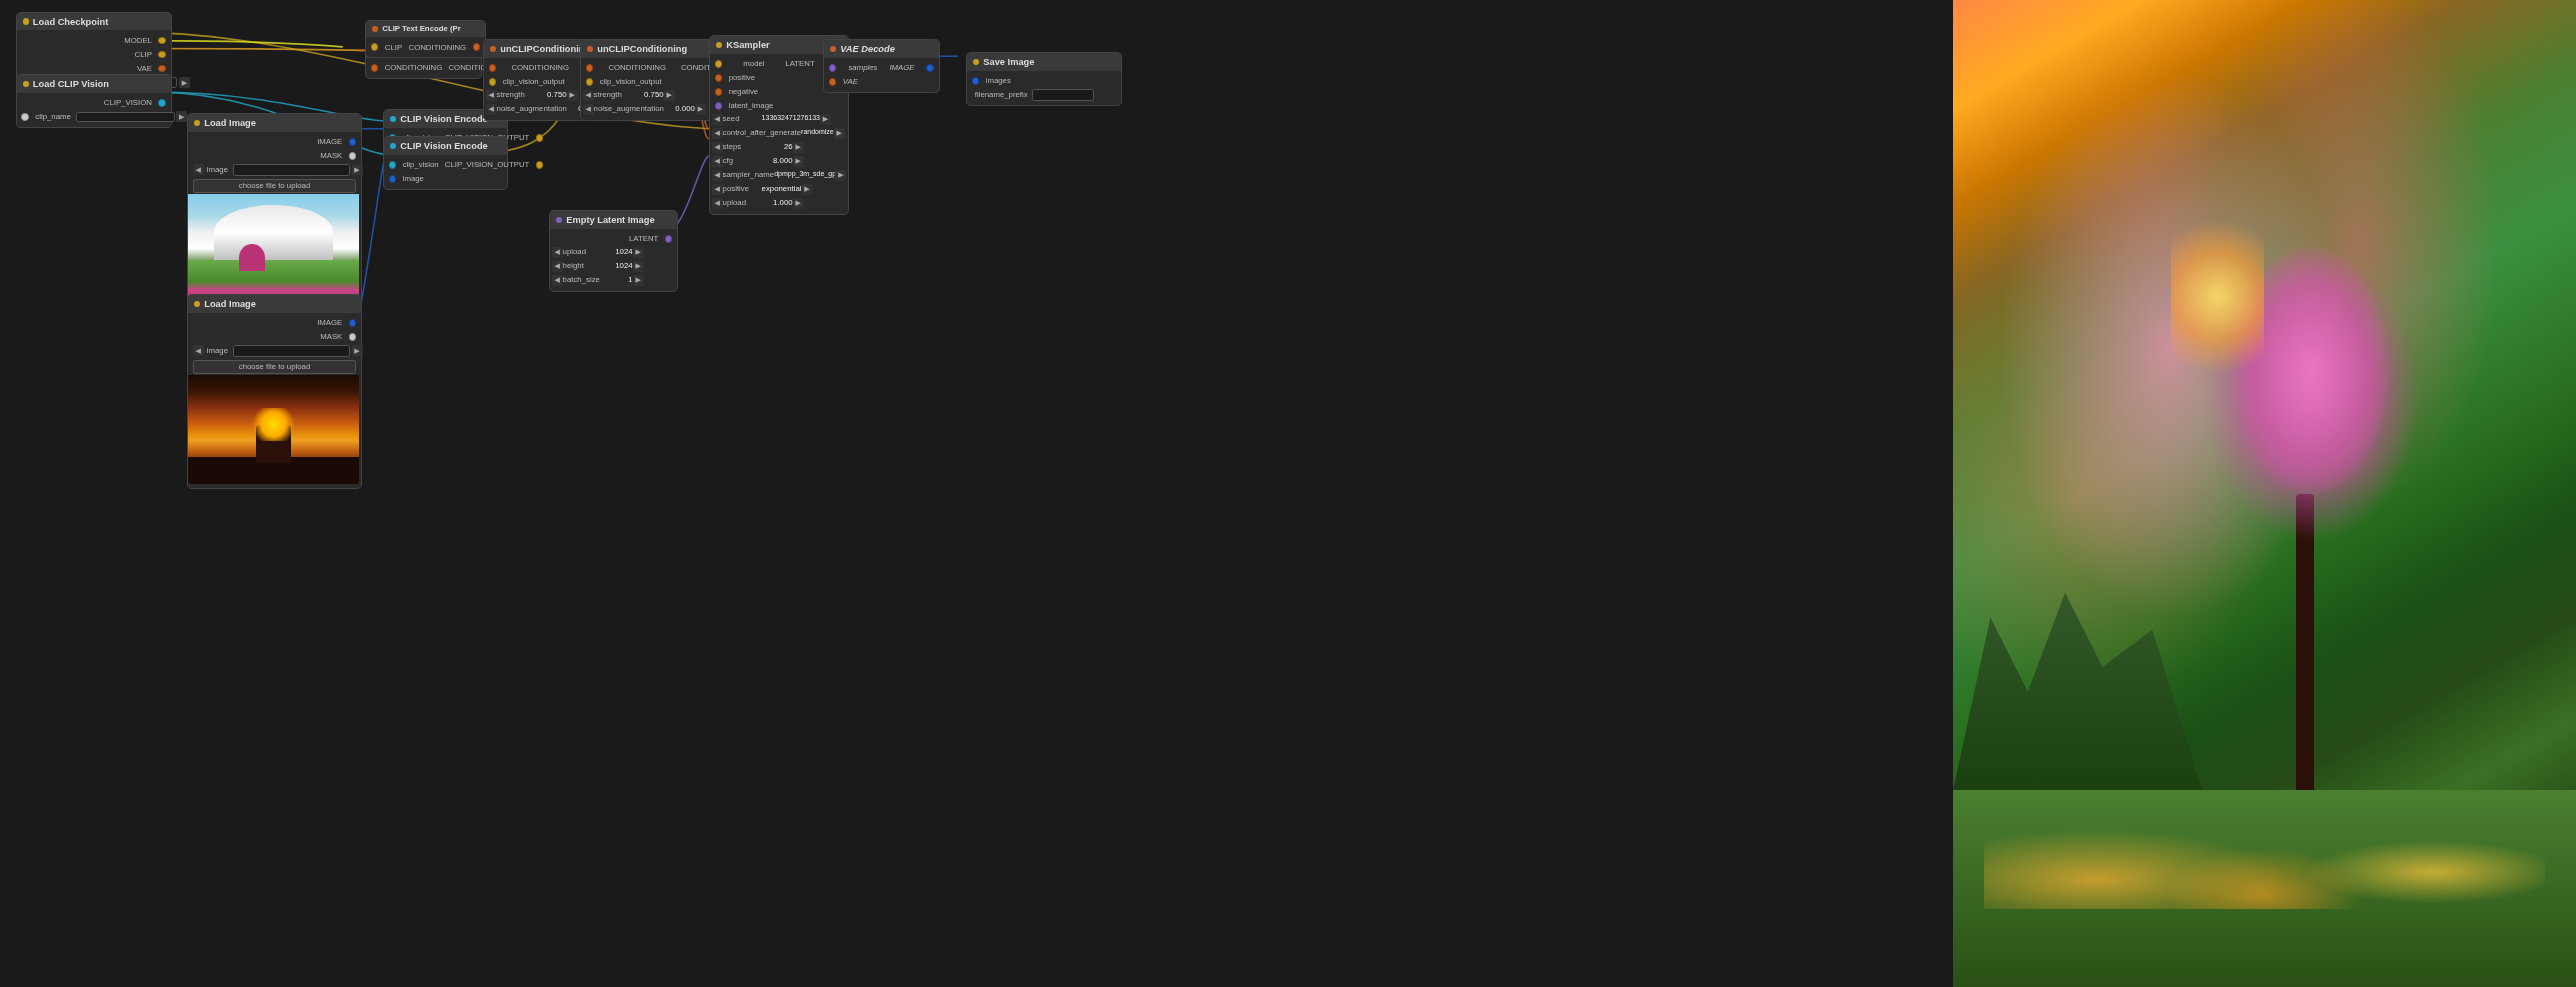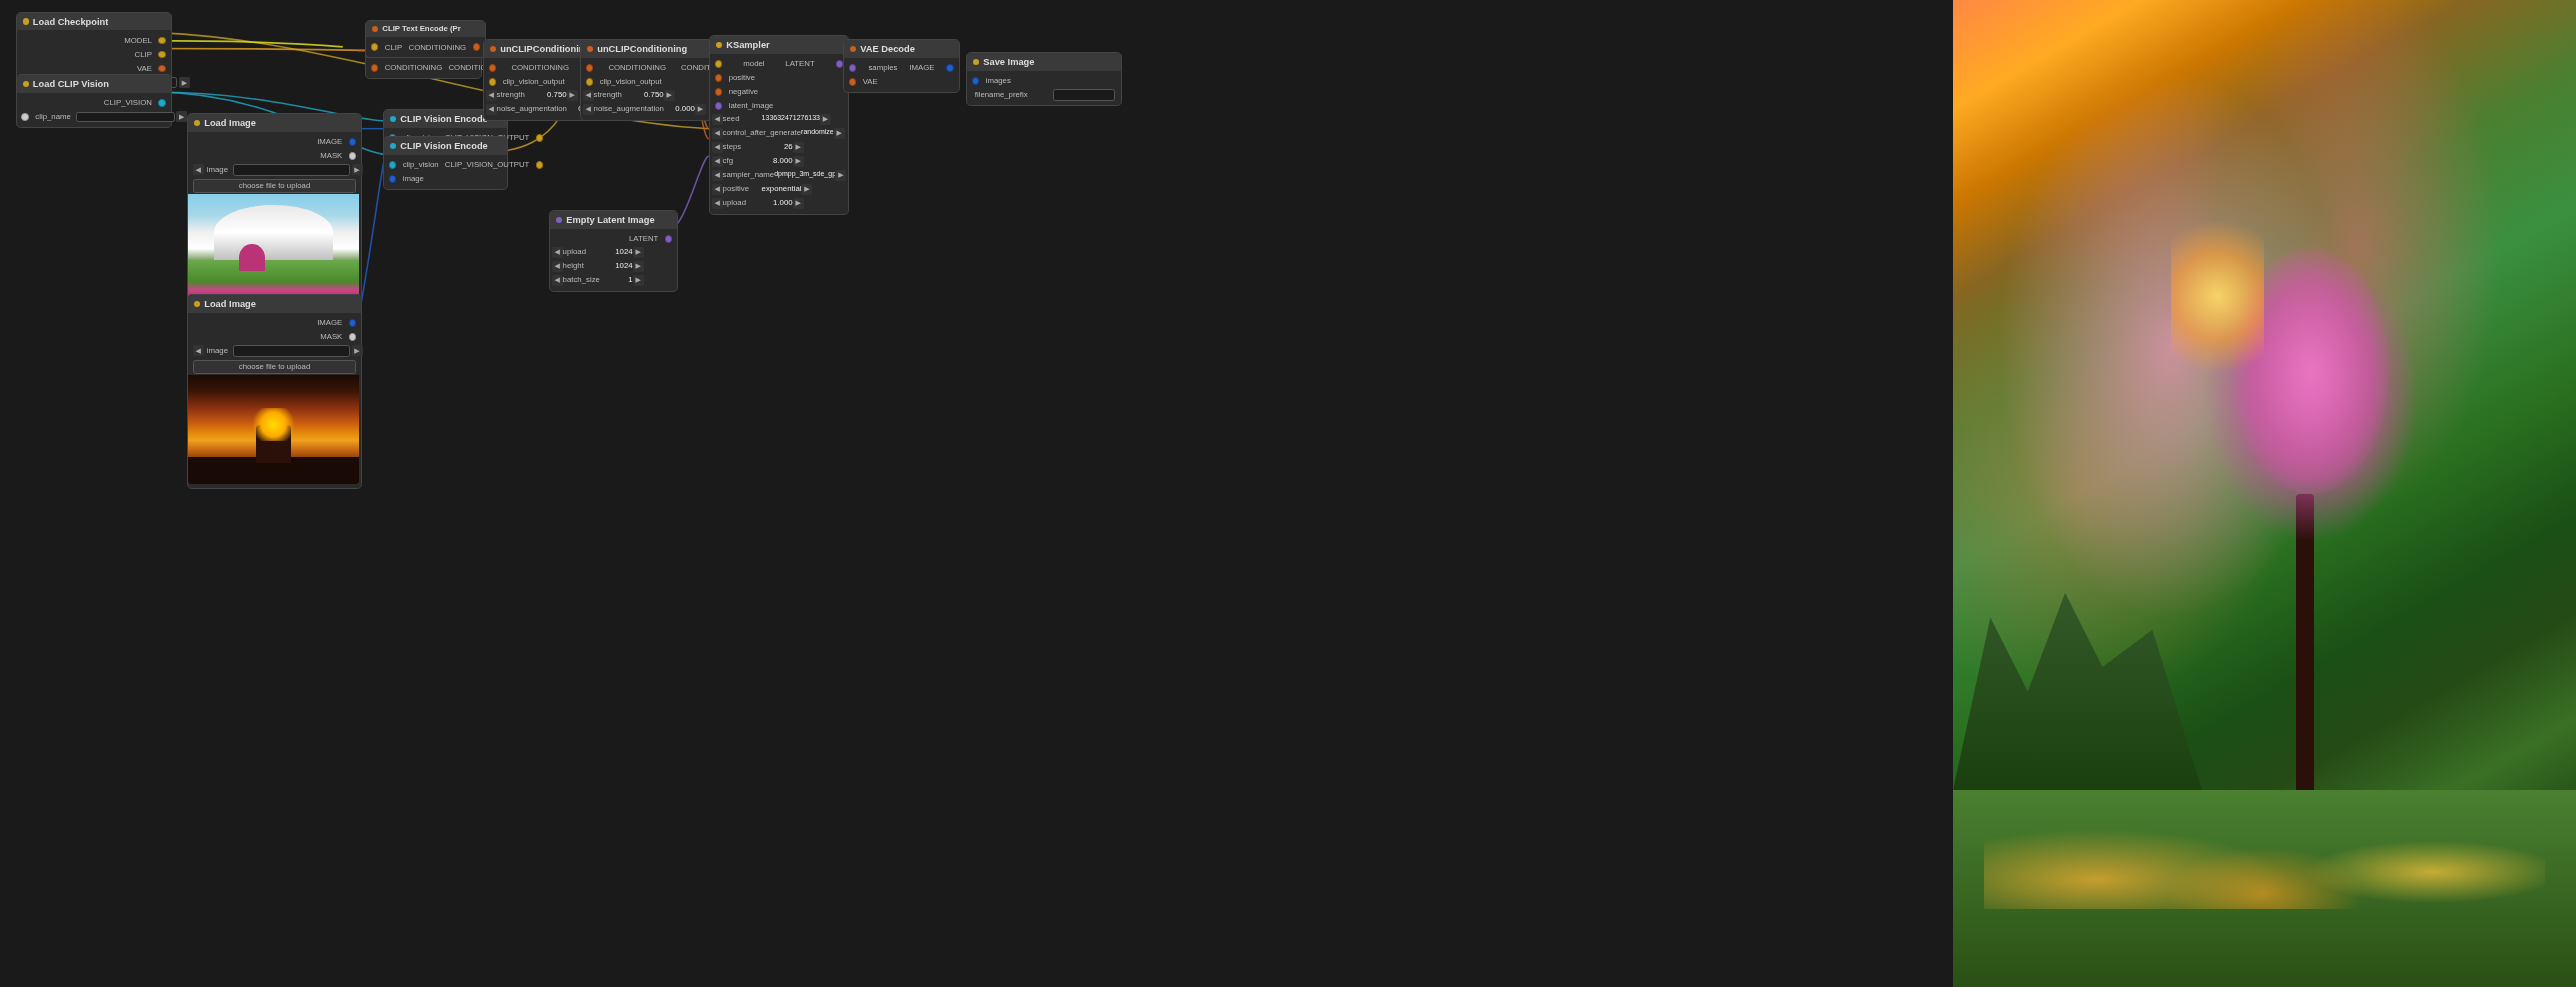--- a/index.html
+++ b/index.html
@@ -83,21 +83,20 @@
       font-size: 7.8px;
       color: #bbb;
       margin: 0 3.1px;
     }
     .port-output { margin-left: 3.1px; }
     .port-input { margin-right: 3.1px; }
     .node-input-row {
       display: flex;
       align-items: center;
       padding: 0.8px 4.7px;
-      justify-content: space-between;
       min-height: 14px;
     }
     .input-field {
       background: #1a1a1a;
       border: 0.8px solid #555;
       border-radius: 2.3px;
       color: #ccc;
       font-size: 7.8px;
       padding: 0.8px 3.1px;
       flex: 1;
@@ -517,21 +516,21 @@
       </div>
       <div class="stepper-row">
         <button class="stepper-btn">◀</button>
         <span class="stepper-label">upload</span>
         <span class="stepper-value">1.000</span>
         <button class="stepper-btn">▶</button>
       </div>
     </div>
   </div>
 
-  <div class="node" style="left:843px; top:39px; width:117px;">
+  <div class="node" style="left:823px; top:39px; width:117px;font-style:italic;">
     <div class="node-header">
       <span class="node-dot orange"></span>
       <span>VAE Decode</span>
     </div>
     <div class="node-body">
       <div class="node-row" style="justify-content:space-between;text-align:center;">
         <span class="port purple port-input"></span>
         <span class="port-label">samples</span>
         <span class="port-label">IMAGE</span>
         <span class="port blue port-output"></span>

